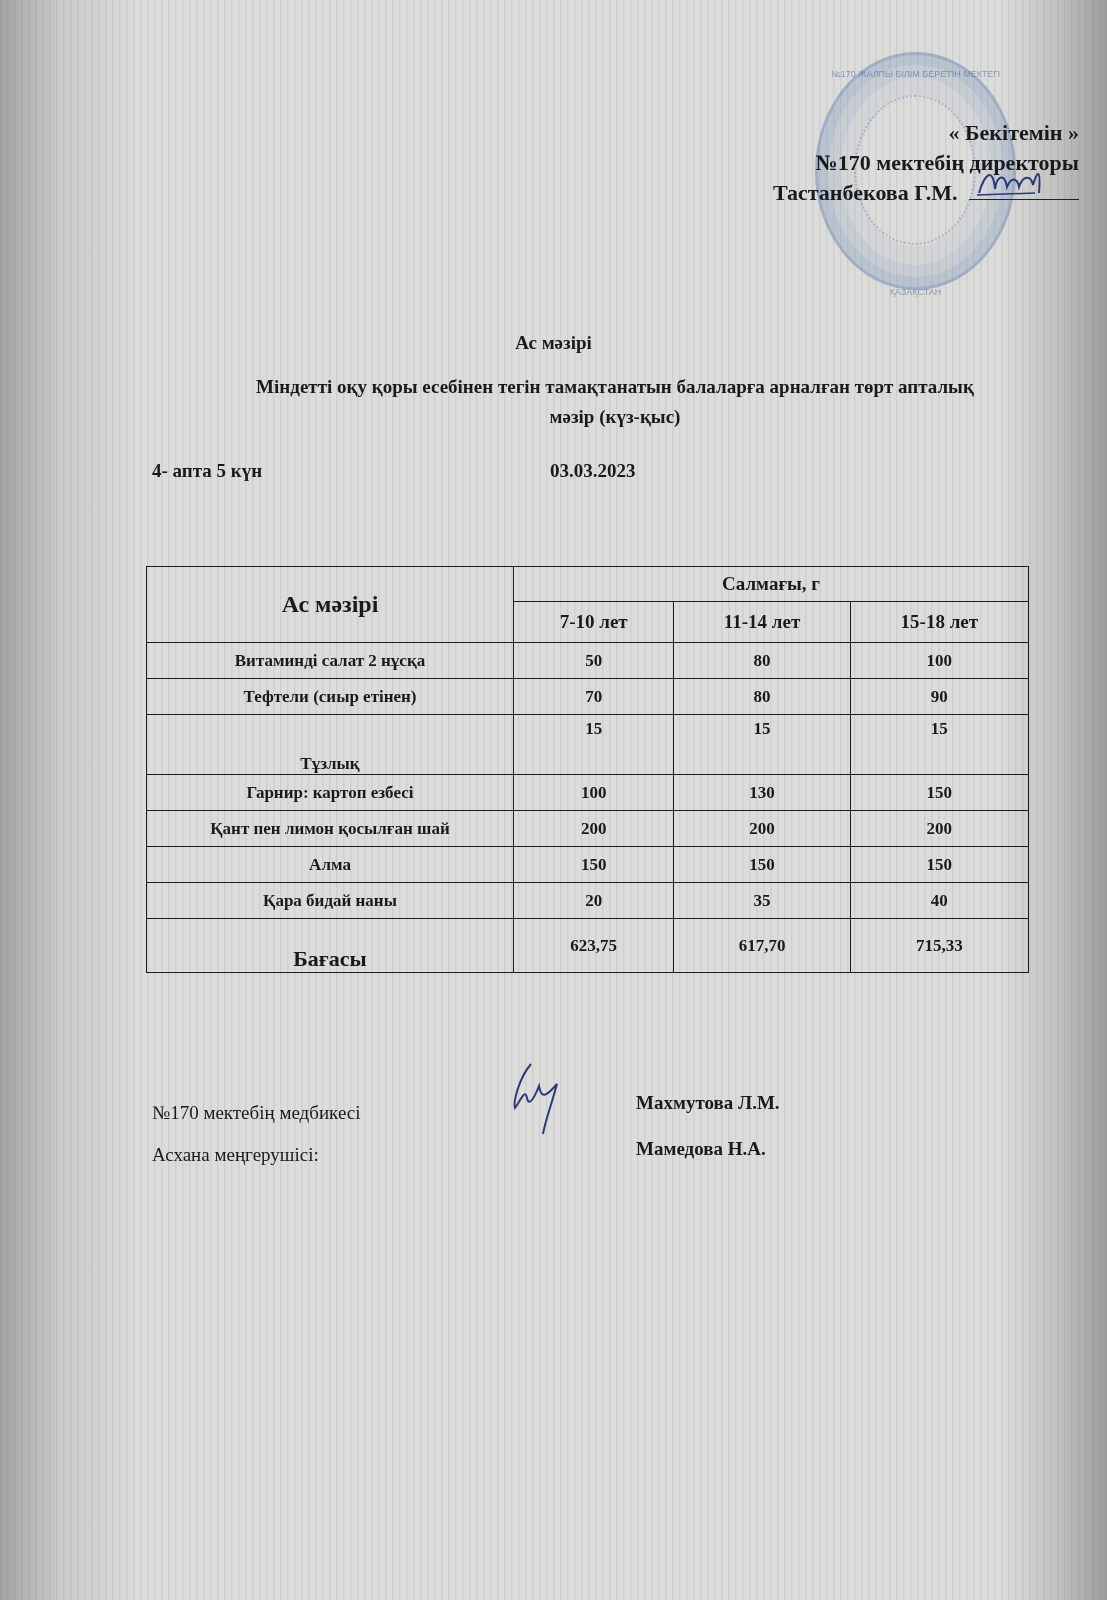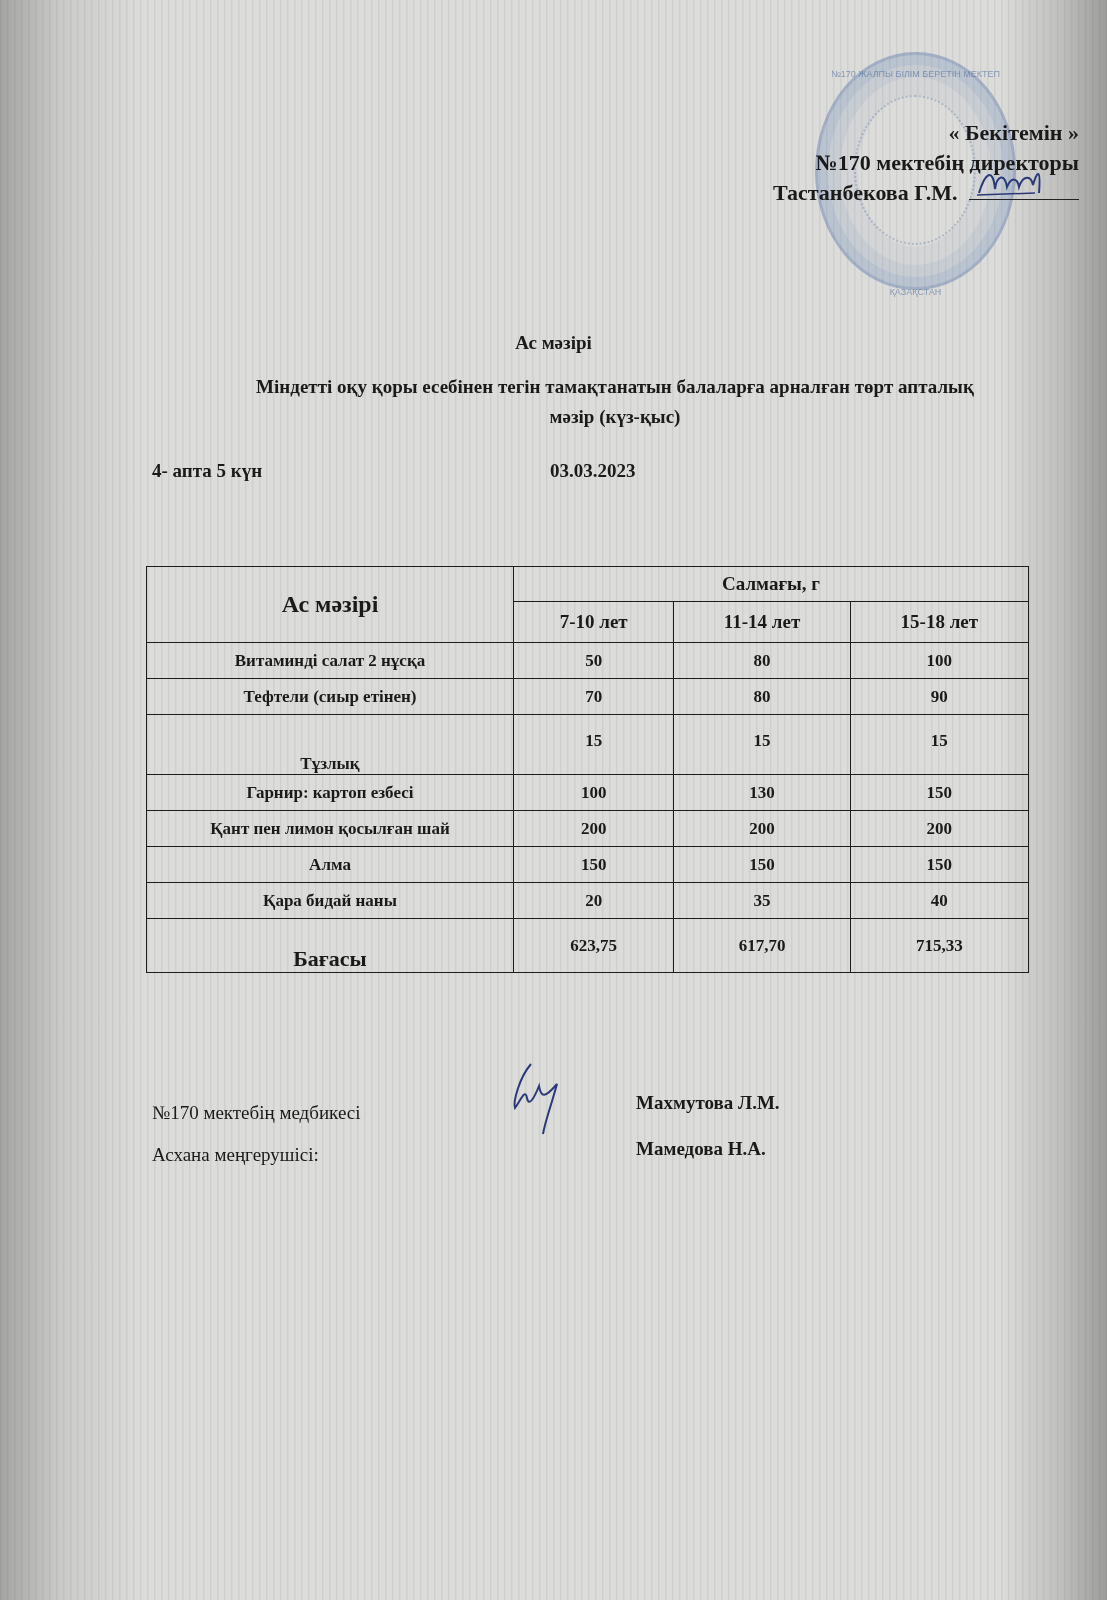--- a/index.html
+++ b/index.html
@@ -46,21 +46,21 @@
   }
   table.menu td, table.menu th { border:1.5px solid #1d1d1d; padding:0 8px; }
   table.menu th { font-weight:bold; }
   .col-name { width:350px; text-align:center; }
   .col-val { text-align:center; }
   .hdr-name { font-size:24px; text-align:center; }
   .hdr-group { font-size:19px; height:34px; }
   .hdr-age { font-size:19px; height:40px; }
   .row-std { height:36px; }
   .row-tall { height:60px; vertical-align:bottom; }
-  .row-tall td.col-val { vertical-align:top; padding-top:16px; }
+  .row-tall td.col-val { vertical-align:top; padding-top:4px; }
   .row-total { height:54px; }
   .row-total .col-name { font-size:22px; vertical-align:bottom; }
 
   .footer { position:absolute; left:152px; top:1092px; font-weight:normal; font-size:19px; line-height:42px; }
   .footer-names { position:absolute; left:636px; top:1080px; font-weight:bold; font-size:19px; line-height:46px; }
   .footer-sig { position:absolute; left:505px; top:1058px; }
 </style>
 </head>
 <body>
 

